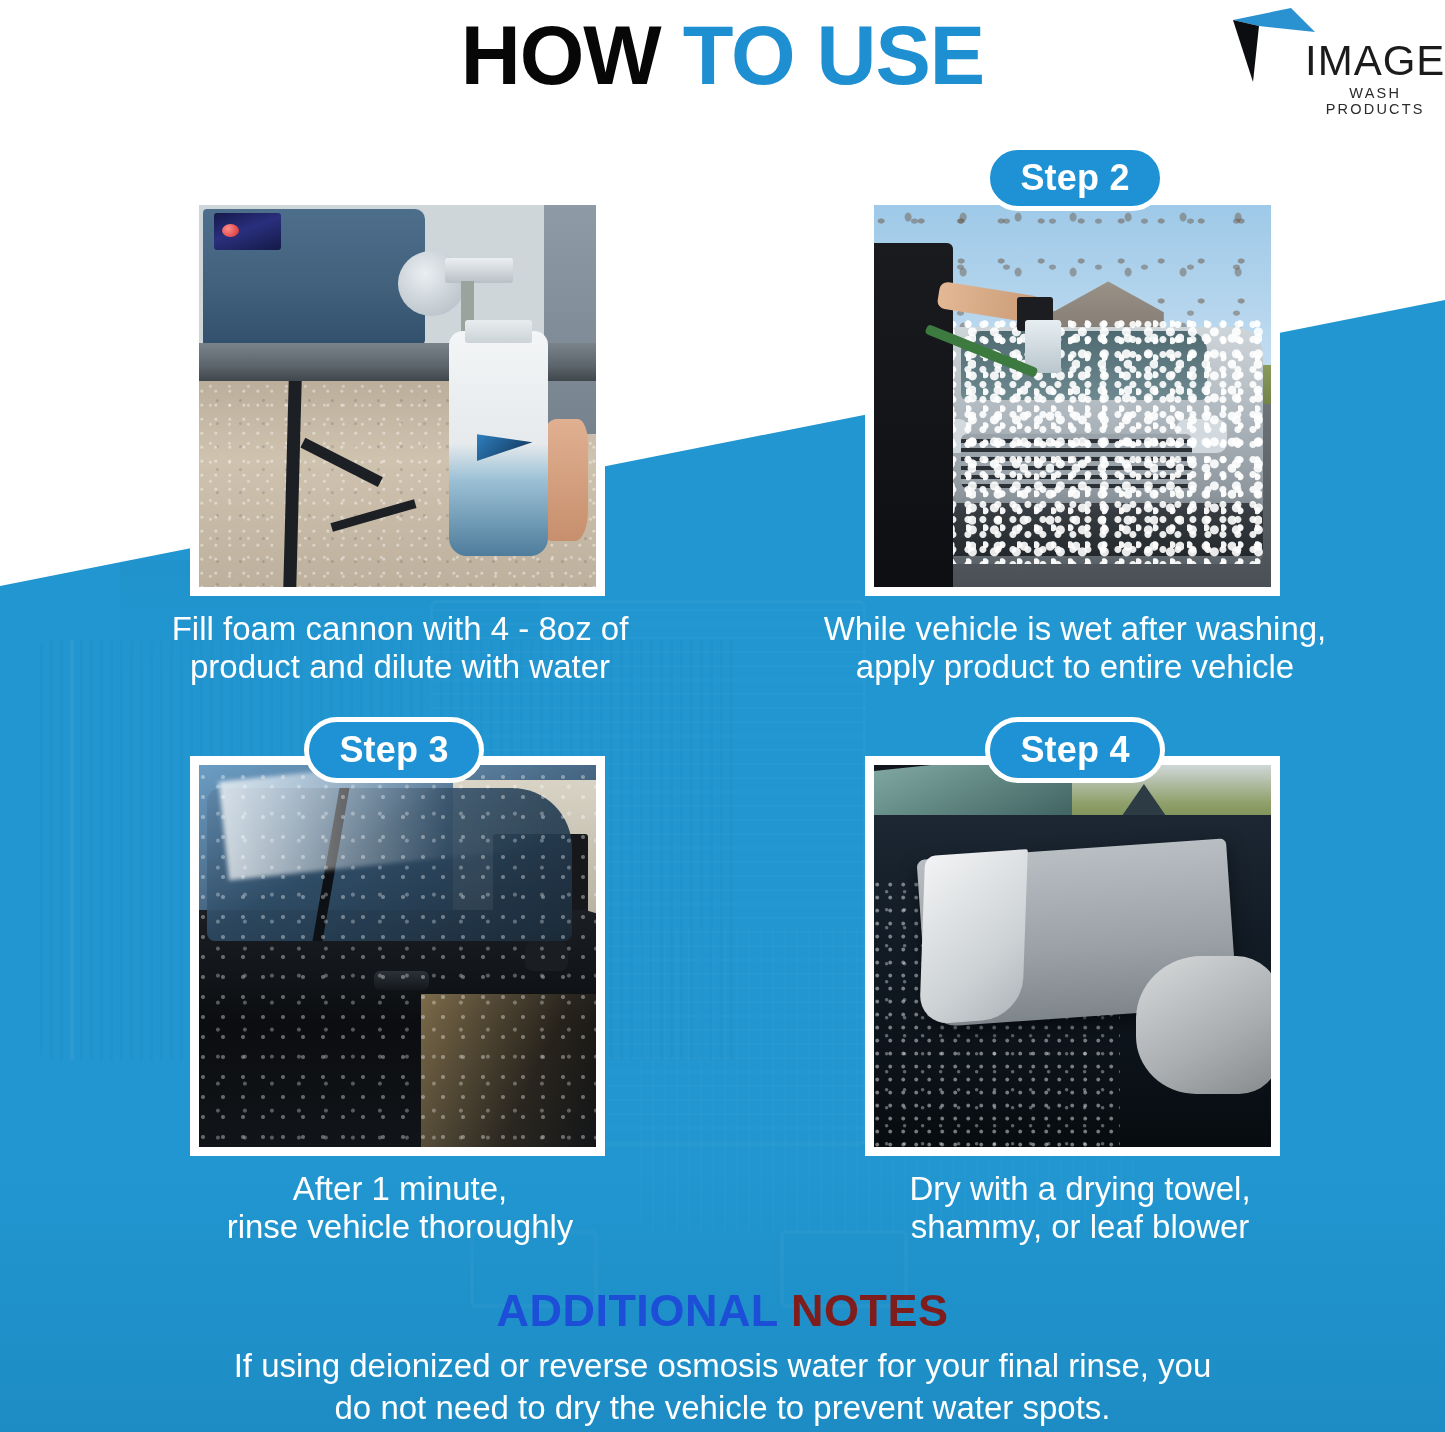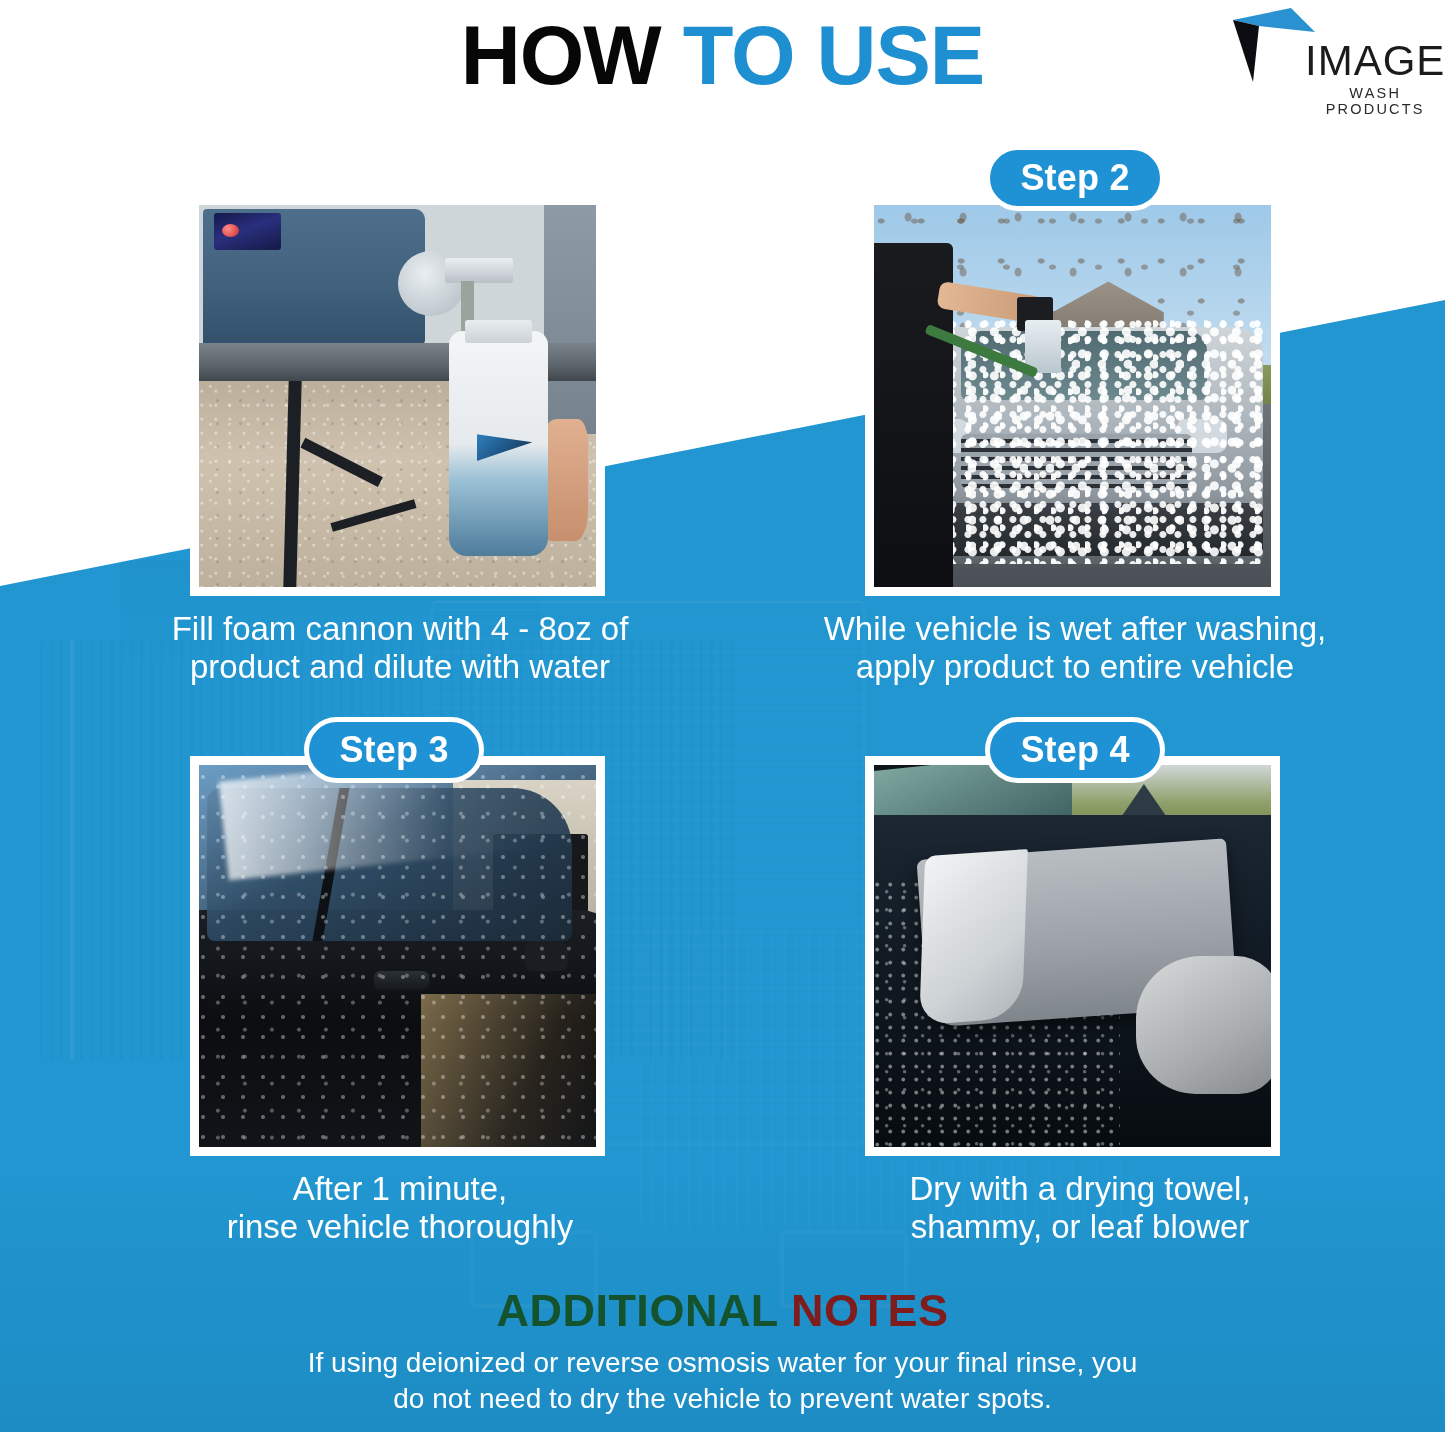--- a/index.html
+++ b/index.html
@@ -87,23 +87,23 @@
     position:absolute;z-index:7;
     color:#ffffff;text-align:center;
     font-size:33px;line-height:1.15;
     font-family:"Liberation Sans", sans-serif;
     white-space:pre-line;
   }
 
   
   .notes{position:absolute;z-index:7;left:0;top:1288px;width:1445px;text-align:center;}
   .notes-title{font-size:45px;font-weight:bold;letter-spacing:.5px;line-height:1;}
-  .notes-title .nt-black{color:#14532d;}
+  .notes-title .nt-black{color:#1d4ed8;}
   .notes-title .nt-white{color:#7f1d1d;}
-  .notes-body{margin-top:12px;color:#ffffff;font-size:28px;line-height:1.28;white-space:pre-line;}
+  .notes-body{margin-top:12px;color:#ffffff;font-size:33px;line-height:1.28;white-space:pre-line;}
 
   
   .ph{position:absolute;inset:0;}
 
   
   .p1-ground{position:absolute;left:0;top:44%;right:0;bottom:0;
     background:linear-gradient(180deg,#b9ac99,#cfc3b0 40%,#bdb19e);}
   .p1-ground:after{content:"";position:absolute;inset:0;
     background:radial-gradient(circle at 20% 30%, rgba(255,255,255,.5) 0 1px, transparent 2px),
                radial-gradient(circle at 60% 70%, rgba(255,255,255,.45) 0 1px, transparent 2px),

